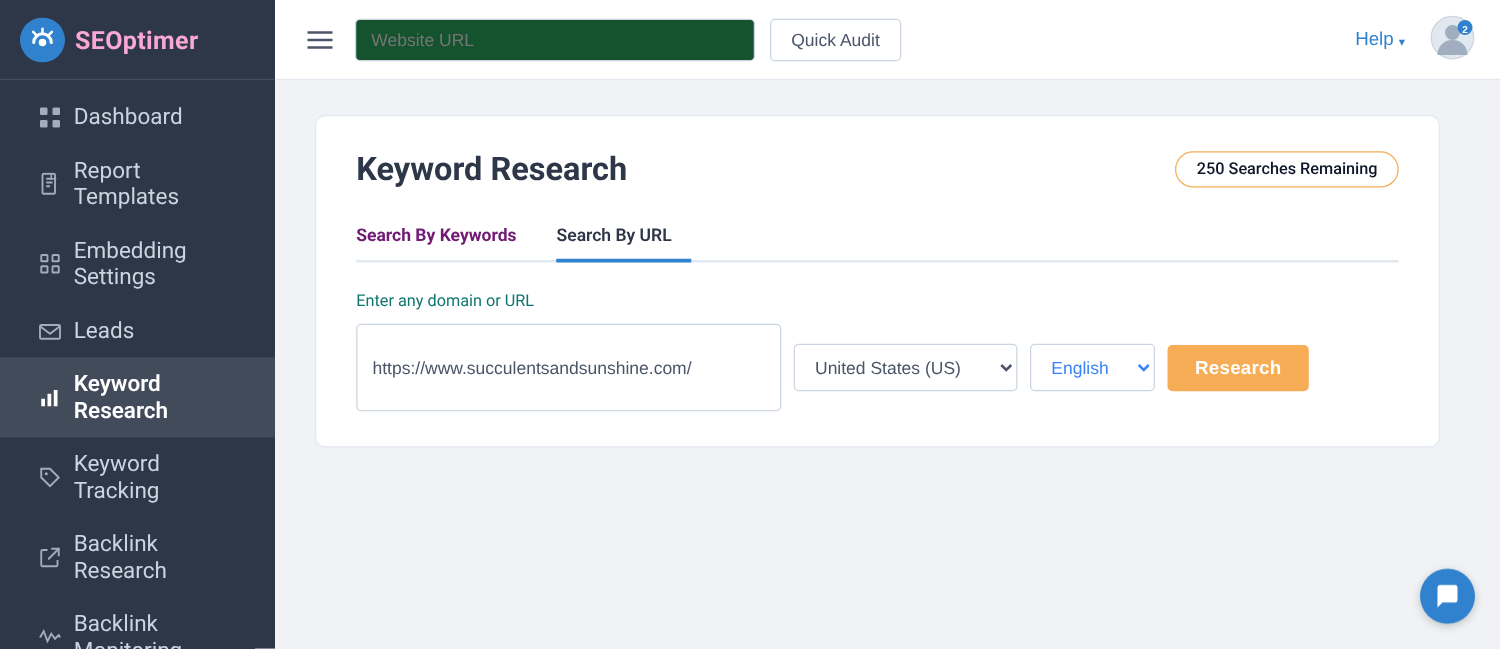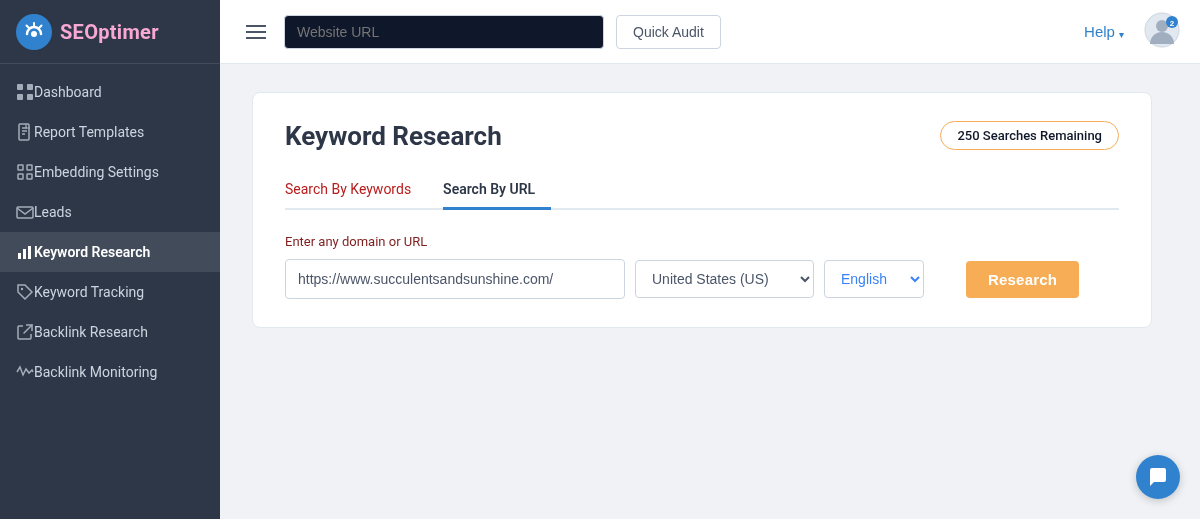--- a/index.html
+++ b/index.html
@@ -36,25 +36,26 @@
       letter-spacing: 0.3px;
     }
     .sidebar-nav {
       flex: 1;
       overflow-y: auto;
       padding: 8px 0;
     }
     .nav-item {
       display: flex;
       align-items: center;
-      padding: 11px 16px;
+      padding: 11px 31px;
       color: #cbd5e0;
-      font-size: 14px;
+      font-size: 18px;
       cursor: pointer;
       transition: background 0.15s;
+      gap: 10px;
     }
     .nav-item.active {
       color: #fff;
       font-weight: 600;
       background: rgba(255,255,255,0.1);
     }
     .nav-icon {
       width: 18px;
       height: 18px;
       flex-shrink: 0;
@@ -95,21 +96,21 @@
       max-width: 320px;
     }
     .url-input {
       width: 100%;
       border: 1px solid #cbd5e0;
       border-radius: 4px;
       padding: 8px 12px;
       font-size: 14px;
       color: #a0aec0;
       outline: none;
-      background: #0f172a;
+      background: #14532d;
     }
     .quick-audit-btn {
       background: none;
       border: 1px solid #cbd5e0;
       border-radius: 4px;
       padding: 8px 16px;
       font-size: 14px;
       color: #4a5568;
       cursor: pointer;
     }
@@ -172,48 +173,48 @@
     .tabs {
       display: flex;
       gap: 0;
       border-bottom: 2px solid #e2e8f0;
       margin-bottom: 24px;
     }
     .tab {
       padding: 10px 16px 10px 0;
       margin-right: 16px;
       font-size: 14px;
-      color: #b91c1c;
+      color: #701a75;
       cursor: pointer;
       border-bottom: 3px solid transparent;
       margin-bottom: -2px;
-      font-weight: 400;
+      font-weight: 700;
     }
     .tab.active {
       color: #2d3748;
       border-bottom: 3px solid #3182ce;
       font-weight: 600;
     }
 
     
     .search-label {
       font-size: 13px;
-      color: #7f1d1d;
+      color: #0f766e;
       margin-bottom: 10px;
     }
     .search-row {
       display: flex;
       gap: 10px;
       align-items: center;
     }
     .domain-input {
       flex: 1;
       border: 1px solid #cbd5e0;
       border-radius: 4px;
-      padding: 11px 12px;
+      padding: 26px 12px;
       font-size: 14px;
       color: #4a5568;
       outline: none;
       max-width: 340px;
     }
     .country-select {
       border: 1px solid #cbd5e0;
       border-radius: 4px;
       padding: 9px 12px;
       font-size: 14px;
@@ -237,21 +238,20 @@
     .research-btn {
       background: #f6ad55;
       color: #fff;
       border: none;
       border-radius: 4px;
       padding: 10px 22px;
       font-size: 15px;
       font-weight: 600;
       cursor: pointer;
       letter-spacing: 0.2px;
-      margin-left: 32px;
     }
 
     
     .chat-btn {
       position: fixed;
       bottom: 20px;
       right: 20px;
       width: 44px;
       height: 44px;
       background: #3182ce;

